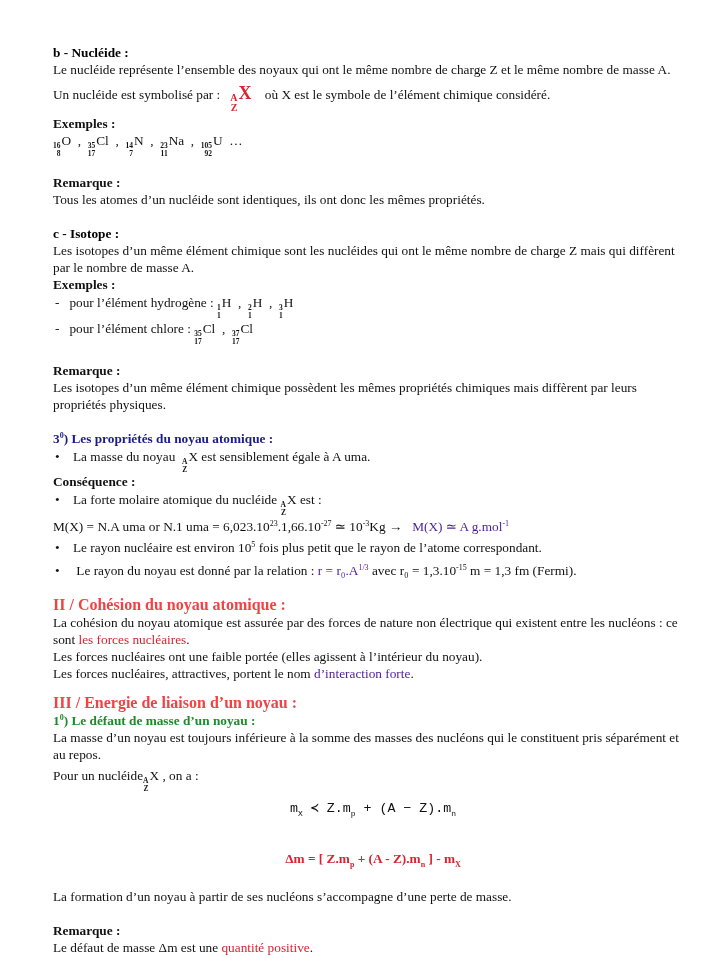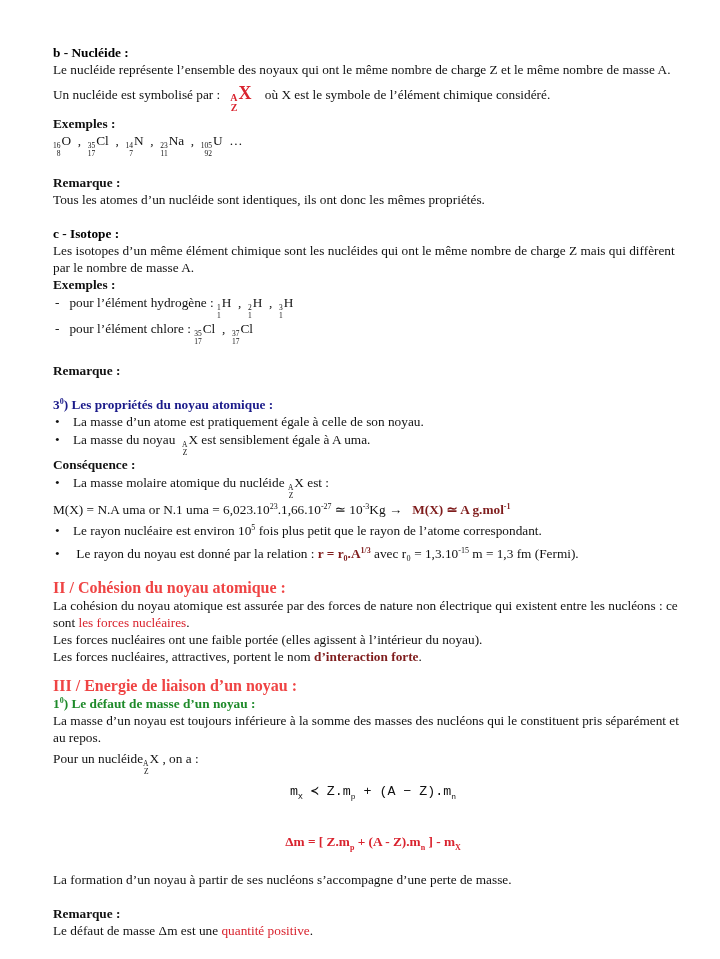--- a/index.html
+++ b/index.html
@@ -6,25 +6,25 @@
   body { width: 720px; height: 959px; overflow: hidden; position: relative;
          font-family: "Liberation Serif", serif; font-size: 13.3px; color: #111; }
   .page { position: absolute; left: 53px; top: 44px; width: 640px; }
   p { margin: 0; line-height: 17px; }
   .h-blue { color: #000000; font-weight: bold; font-size: 13.3px; line-height: 17px; }
   .h-navy { color: #1b1b8a; font-weight: bold; font-size: 13.3px; line-height: 17px; }
   .h-red { color: #ef4444; font-weight: bold; font-size: 16px; line-height: 18px; }
   .h-green { color: #1e8a2a; font-weight: bold; font-size: 13.3px; line-height: 17px; }
   .bold { font-weight: bold; }
   .red { color: #d9232e; }
-  .blue { color: #7f1d1d; font-weight: bold; }
+  .blue { color: #4c1d95; }
   .gap-m { height: 12px; }
   .gap-l { height: 17px; }
   .nuc { display: inline-block; position: relative; vertical-align: baseline; }
-  .iso { display: inline-flex; flex-direction: column; vertical-align: -3px; font-size: 7.5px; line-height: 7.5px; text-align: right; margin-right: 1px; }
+  .iso { display: inline-flex; flex-direction: column; vertical-align: -3px; font-size: 7.5px; line-height: 7.5px; text-align: right; margin-right: 1px; font-weight: bold; }
   .sym-big { color: #d9232e; font-weight: bold; font-size: 18px; }
   .sym-big .iso { font-size: 10px; line-height: 10px; font-weight: bold; vertical-align: -2px; }
   .bullet { padding-left: 0; }
   .bullet::before { content: "•"; display: inline-block; width: 18px; padding-left: 2px; }
   .dash { padding-left: 2px; }
   .center { text-align: center; margin-top: 27px; }
   sup, sub { font-size: 8px; line-height: 0; }
   .formula-red { color: #d9232e; font-weight: bold; }
 </style>
 </head>
@@ -87,30 +87,30 @@
     <span class="nuc"><span class="iso">
           <span>35</span>
           <span>17</span>
         </span><span>Cl</span></span>&nbsp; , &nbsp;<span class="nuc"><span class="iso">
           <span>37</span>
           <span>17</span>
         </span><span>Cl</span></span>
   </p>
   <div class="gap-l"></div>
   <p class="bold">Remarque :</p>
+  <p>Les isotopes d’un même élément chimique possèdent les mêmes propriétés chimiques mais diffèrent par leurs propriétés physiques.</p>
   <div class="gap-l"></div>
 
   <p class="h-navy"><span>3</span><sup>0</sup><span>) Les propriétés du noyau atomique :</span></p>
-  <p class="bullet">La masse d’un atome est pratiquement égale à celle de son noyau.</p>
   <p class="bullet" style="line-height:19px;"><span>La masse du noyau</span>&nbsp; <span class="nuc"><span class="iso">
           <span>A</span>
           <span>Z</span>
         </span>X</span> <span>est sensiblement égale à  A uma.</span></p>
   <p class="bold">Conséquence :</p>
-  <p class="bullet" style="line-height:19px;"><span>La masse molaire atomique du nucléide</span> <span class="nuc"><span class="iso">
+  <p class="bullet" style="line-height:19px;"><span>La forte molaire atomique du nucléide</span> <span class="nuc"><span class="iso">
           <span>A</span>
           <span>Z</span>
         </span>X</span> <span>est :</span></p>
   <p style="line-height:21px;">
     <span>M(X)  = N.A uma     or    N.1 uma = 6,023.10</span><sup>23</sup><span>.1,66.10</span><sup>-27</sup><span> ≃ 10</span><sup>-3</sup><span>Kg    →</span>&nbsp;&nbsp;
     <span class="blue"><span>M(X)  ≃ A g.mol</span><sup>-1</sup></span>
   </p>
   <p class="bullet" style="line-height:21px;"><span>Le rayon nucléaire est environ 10</span><sup>5</sup><span> fois plus petit que le rayon de l’atome correspondant.</span></p>
   <p class="bullet" style="line-height:26px;">
     <span>Le rayon du noyau est donné par la relation :</span>

